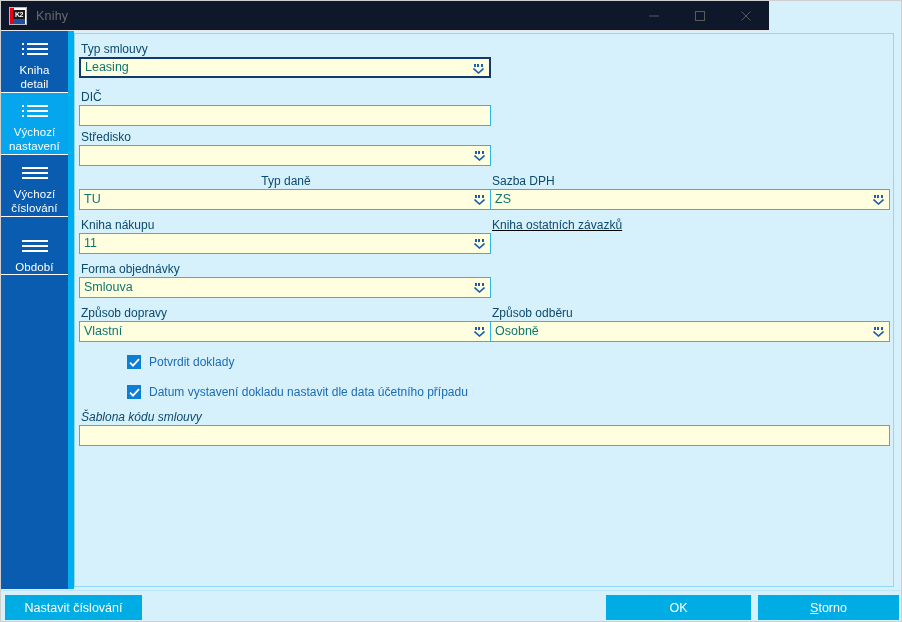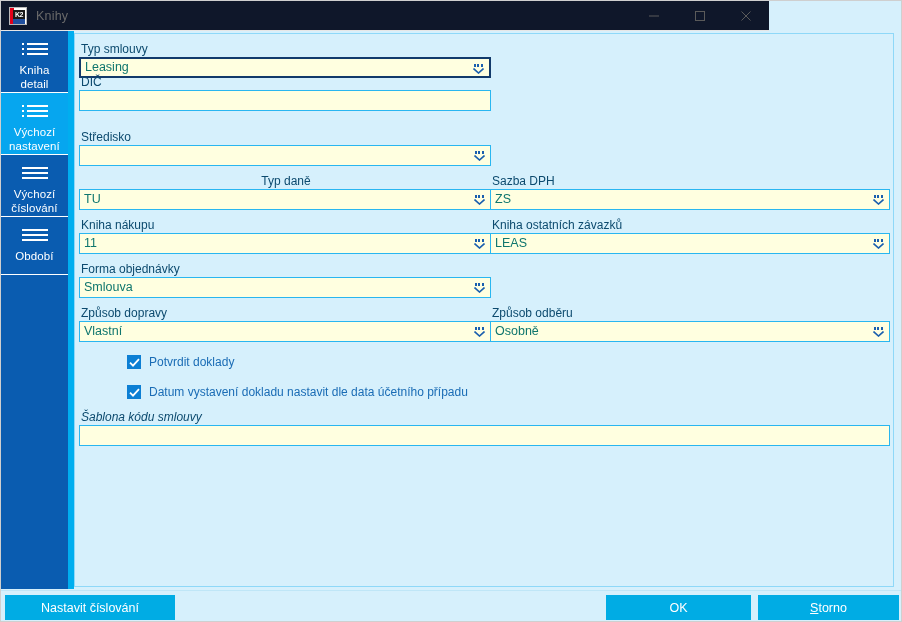--- a/index.html
+++ b/index.html
@@ -281,21 +281,21 @@
     <div class="side-item" style="height:62px;">
       <div class="s-icon">
         <div class="s-line-full"></div>
         <div class="s-line-full"></div>
         <div class="s-line-full"></div>
       </div>
       <div class="s-label">Výchozí
 číslování</div>
     </div>
 
-    <div class="side-item" style="height:58px;">
+    <div class="side-item" style="height:58px;justify-content:flex-end;">
       <div class="s-icon">
         <div class="s-line-full"></div>
         <div class="s-line-full"></div>
         <div class="s-line-full"></div>
       </div>
       <div class="s-label">Období</div>
     </div>
 
   </div>
 
@@ -313,21 +313,21 @@
             </span>
           <span class="dd-chev">
               <svg width="11" height="6" viewBox="0 0 11 6">
                 <polyline points="0.5,0.5 5.5,5 10.5,0.5" fill="none" stroke="#1a5fae" stroke-width="1.6"></polyline>
               </svg>
             </span>
         </span>
       </div>
     </div>
 
-    <div class="field" style="left:4px; top:41px; width:412px;">
+    <div class="field" style="left:4px; top:56px; width:412px;">
       <div class="lbl">DIČ</div>
       <div class="inp">
         <span class="val"></span>
       </div>
     </div>
 
     <div class="field" style="left:4px; top:96px; width:412px;">
       <div class="lbl">Středisko</div>
       <div class="inp">
         <span class="val"></span>
@@ -396,37 +396,22 @@
             </span>
           <span class="dd-chev">
               <svg width="11" height="6" viewBox="0 0 11 6">
                 <polyline points="0.5,0.5 5.5,5 10.5,0.5" fill="none" stroke="#1a5fae" stroke-width="1.6"></polyline>
               </svg>
             </span>
         </span>
       </div>
     </div>
 
-    <div class="field" style="left:415px; top:184px; width:400px;">
+    <div class="field" style="left:415px; top:184px; width:400px;text-decoration:underline;">
       <div class="lbl">Kniha ostatních závazků</div>
-      <div class="inp">
-        <span class="val">LEAS</span>
-        <span class="ddbtn">
-          <span class="dd-dots">
-              <i></i>
-              <i></i>
-              <i></i>
-            </span>
-          <span class="dd-chev">
-              <svg width="11" height="6" viewBox="0 0 11 6">
-                <polyline points="0.5,0.5 5.5,5 10.5,0.5" fill="none" stroke="#1a5fae" stroke-width="1.6"></polyline>
-              </svg>
-            </span>
-        </span>
-      </div>
     </div>
 
     <div class="field" style="left:4px; top:228px; width:412px;">
       <div class="lbl">Forma objednávky</div>
       <div class="inp">
         <span class="val">Smlouva</span>
         <span class="ddbtn">
           <span class="dd-dots">
               <i></i>
               <i></i>
@@ -500,21 +485,21 @@
     <div class="field" style="left:4px; top:376px; width:811px;font-style:italic;">
       <div class="lbl">Šablona kódu smlouvy</div>
       <div class="inp">
         <span class="val"></span>
       </div>
     </div>
 
   </div>
 
   <div class="footer">
-    <button class="btn" style="left:4px; top:4px; width:170px;">Nastavit číslování</button>
+    <button class="btn" style="left:4px; top:4px; width:137px;">Nastavit číslování</button>
     <button class="btn" style="left:605px; top:4px; width:145px;">OK</button>
     <button class="btn" style="left:757px; top:4px; width:141px;">
         <u>S</u>
         <span>torno</span>
       </button>
   </div>
 
 </div>
 
 </body></html>

